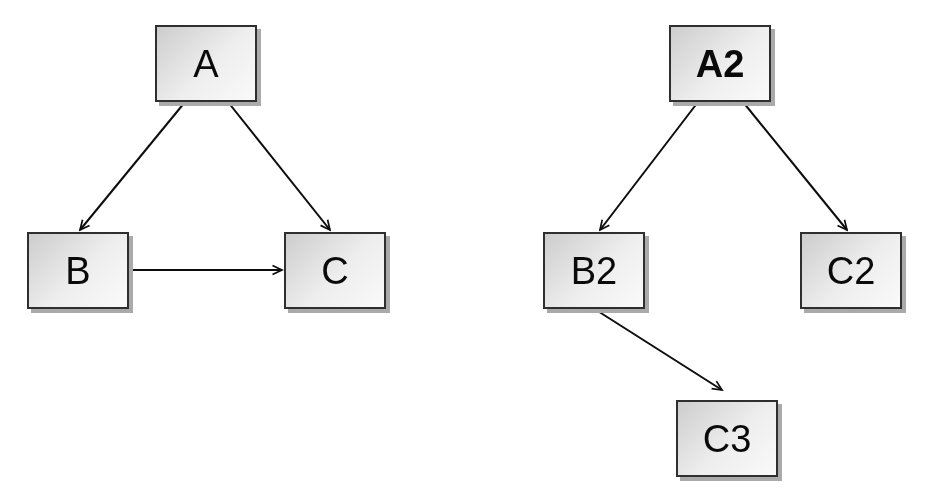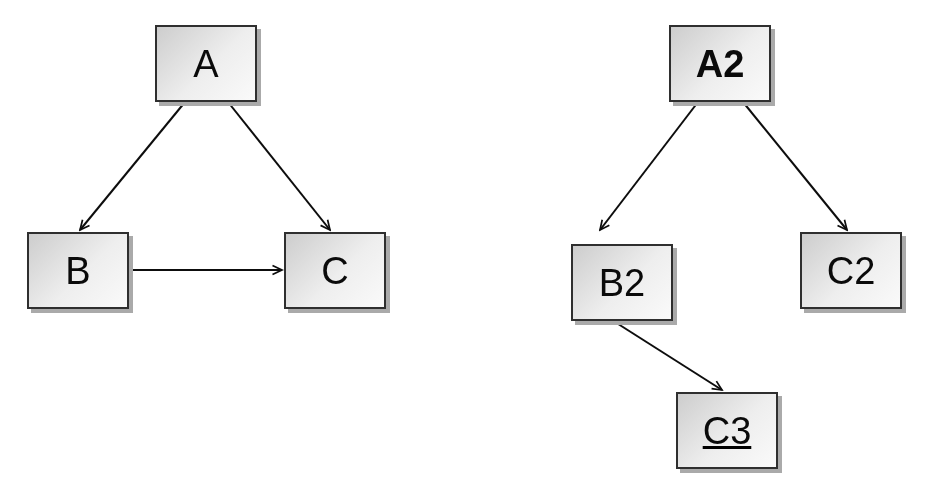--- a/index.html
+++ b/index.html
@@ -41,23 +41,23 @@
   .node .label {
     font-size: 38px;
     line-height: 1;
     color: #0a0a0a;
     user-select: none;
   }
   #node-A  { left: 155px; top: 25px;  }
   #node-B  { left: 27px;  top: 232px; }
   #node-C  { left: 284px; top: 232px; }
   #node-A2 { left: 669px; top: 25px; font-weight: bold;  }
-  #node-B2 { left: 543px; top: 244px; margin-left: 28px; }
+  #node-B2 { left: 543px; top: 232px; }
   #node-C2 { left: 800px; top: 232px; }
-  #node-C3 { left: 676px; top: 392px; text-decoration: underline; }
+  #node-C3 { left: 676px; top: 400px; }
 </style>
 </head>
 <body>
 
 <div class="canvas">
 
   <svg class="edges" width="940" height="504" viewBox="0 0 940 504">
     <defs>
       <marker id="arrow-open" viewBox="0 0 13 12" markerWidth="13" markerHeight="12" refX="11" refY="6" orient="auto" markerUnits="userSpaceOnUse">
         <path d="M1.5,1.5 L11,6 L1.5,10.5" fill="none" stroke="#0d0d0d" stroke-width="1.7"></path>

